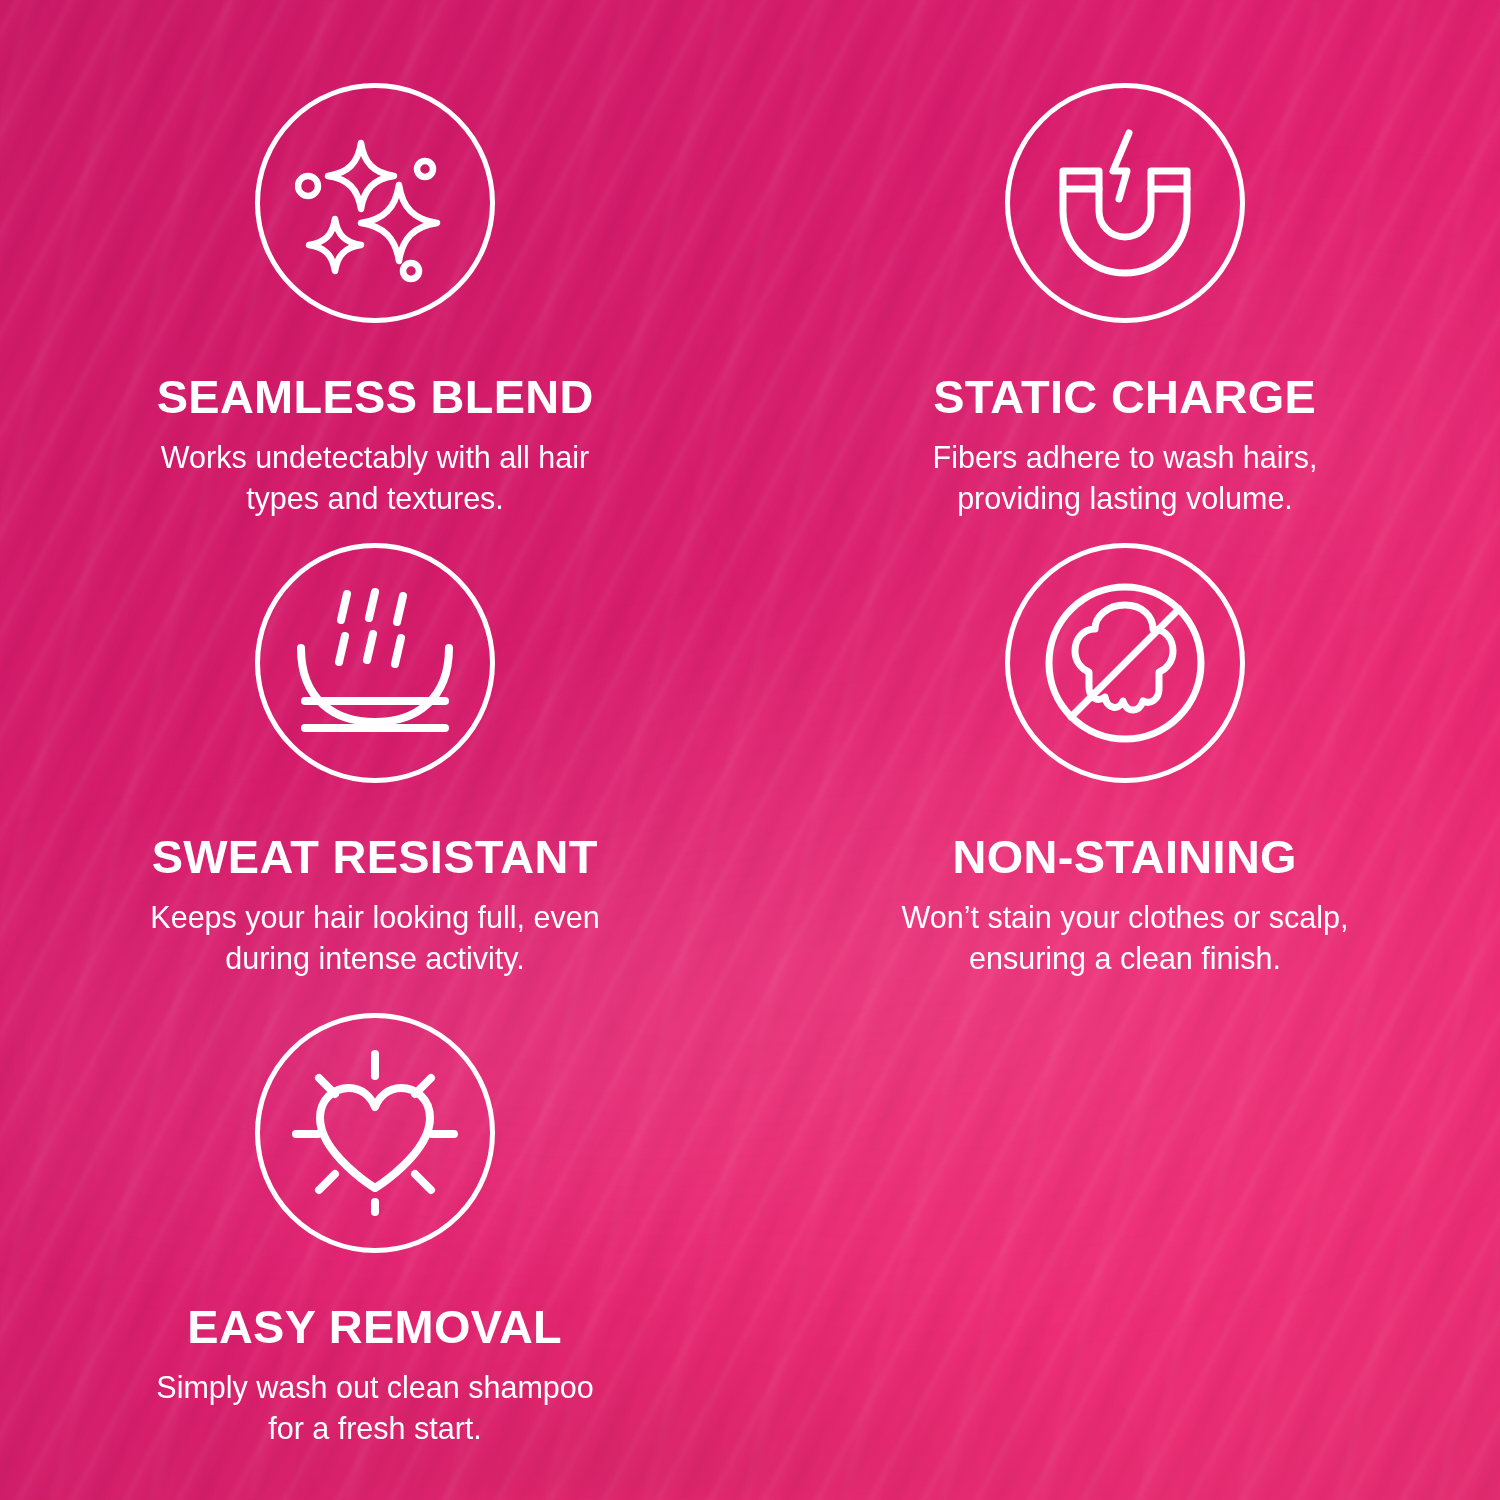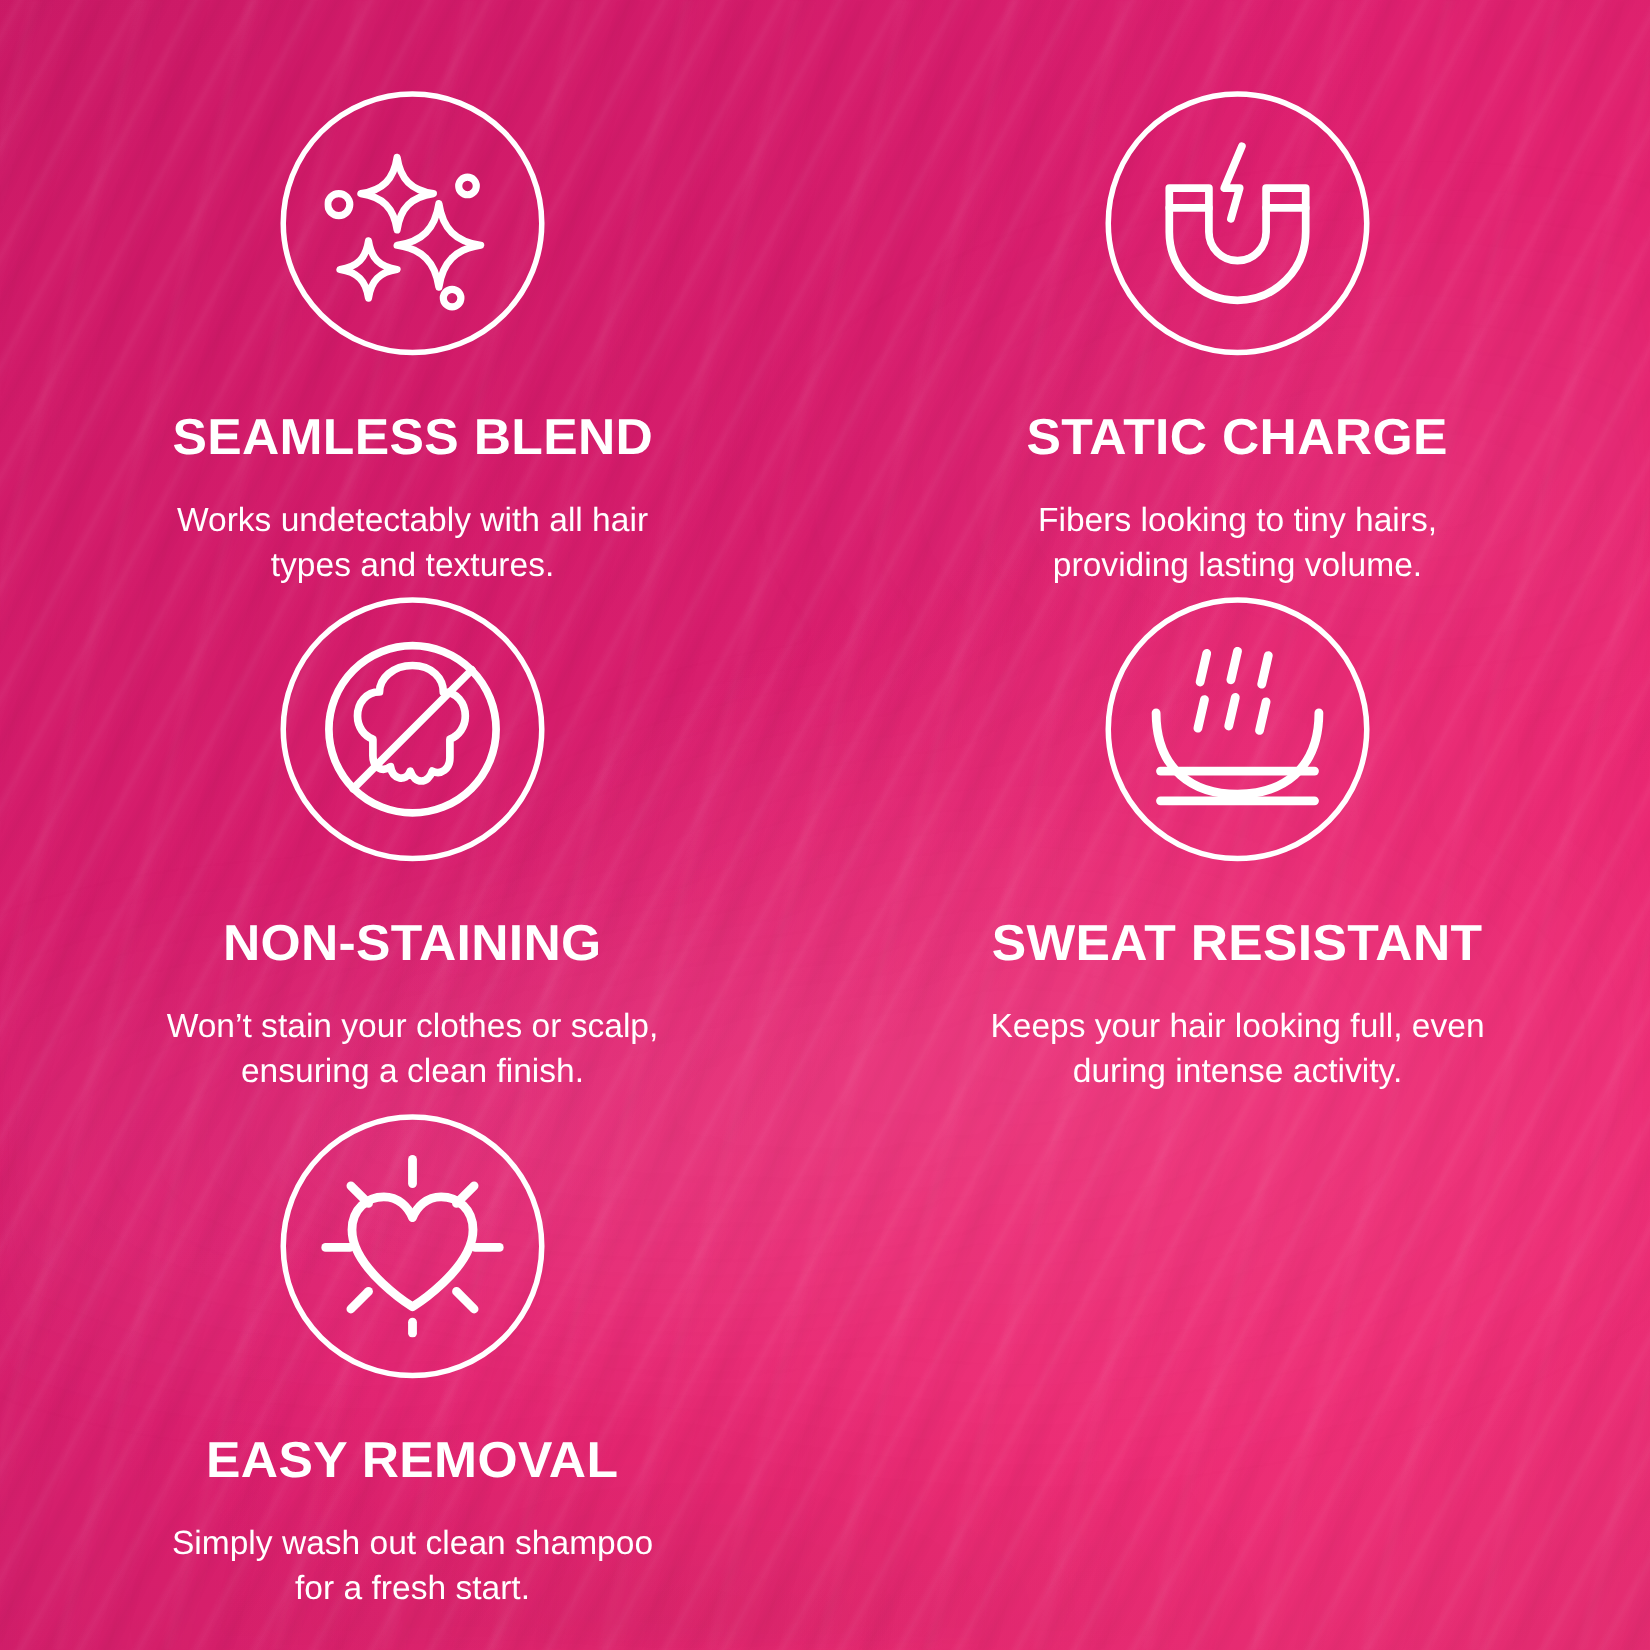--- a/index.html
+++ b/index.html
@@ -91,21 +91,21 @@
     text-align:center;
     line-height:1.05;
     white-space:nowrap;
     transform:scaleX(1.02);
   }
   .card-desc{
     color:#ffffff;
     font-size:30.5px;
     line-height:1.34;
     text-align:center;
-    margin-top:16px;
+    margin-top:0;
     max-width:470px;
   }
   
   .r1 .icon-ring{margin-top:83px;}
   .r2 .icon-ring{margin-top:73px;}
   .r3 .icon-ring{margin-top:73px;}
 </style>
 </head>
 <body>
 
@@ -144,23 +144,45 @@
 
           <path d="M80 6 L64 44 L78 44 L70 72"></path>
 
           <path d="M14 44 L14 84 A62 62 0 0 0 138 84 L138 44 L102 44 L102 84 A26 26 0 0 1 50 84 L50 44 Z"></path>
 
           <path d="M14 62 L50 62"></path>
           <path d="M102 62 L138 62"></path>
         </svg>
       </div>
       <div class="card-title">STATIC CHARGE</div>
-      <div class="card-desc">Fibers looking to tiny hairs, providing lasting volume.</div>
-    </div>
-
+      <div class="card-desc">Fibers adhere to wash hairs, providing lasting volume.</div>
+    </div>
+
+
+    <div class="card r2">
+      <div class="icon-ring">
+        <svg width="160" height="150" viewBox="0 0 160 150" fill="none" stroke="#ffffff" stroke-width="8" stroke-linejoin="round" stroke-linecap="round">
+
+          <path d="M52 6 L46 32"></path>
+          <path d="M80 4 L74 30"></path>
+          <path d="M108 8 L102 34"></path>
+
+          <path d="M50 48 L44 74"></path>
+          <path d="M78 46 L72 72"></path>
+          <path d="M106 50 L100 76"></path>
+
+          <path d="M6 60 C6 112 40 134 80 134 C120 134 154 112 154 60"></path>
+
+          <path d="M10 113 L150 113" transform="translate(0,0)"></path>
+          <path d="M10 140 L150 140"></path>
+        </svg>
+      </div>
+      <div class="card-title">SWEAT RESISTANT</div>
+      <div class="card-desc">Keeps your hair looking full, even during intense activity.</div>
+    </div>
 
     <div class="card r3">
       <div class="icon-ring">
         <svg width="172" height="172" viewBox="0 0 172 172" fill="none" stroke="#ffffff" stroke-width="7" stroke-linejoin="round" stroke-linecap="round">
 
           <path d="M86 28
                    C104 28 114 40 114 52
                    C126 52 134 62 134 74
                    C134 84 128 92 120 95
                    L120 112
@@ -175,42 +197,20 @@
 
           <circle cx="86" cy="86" r="76"></circle>
 
           <path d="M32 140 L140 32"></path>
         </svg>
       </div>
       <div class="card-title">NON-STAINING</div>
       <div class="card-desc">Won’t stain your clothes or scalp, ensuring a clean finish.</div>
     </div>
 
-    <div class="card r2">
-      <div class="icon-ring">
-        <svg width="160" height="150" viewBox="0 0 160 150" fill="none" stroke="#ffffff" stroke-width="8" stroke-linejoin="round" stroke-linecap="round">
-
-          <path d="M52 6 L46 32"></path>
-          <path d="M80 4 L74 30"></path>
-          <path d="M108 8 L102 34"></path>
-
-          <path d="M50 48 L44 74"></path>
-          <path d="M78 46 L72 72"></path>
-          <path d="M106 50 L100 76"></path>
-
-          <path d="M6 60 C6 112 40 134 80 134 C120 134 154 112 154 60"></path>
-
-          <path d="M10 113 L150 113" transform="translate(0,0)"></path>
-          <path d="M10 140 L150 140"></path>
-        </svg>
-      </div>
-      <div class="card-title">SWEAT RESISTANT</div>
-      <div class="card-desc">Keeps your hair looking full, even during intense activity.</div>
-    </div>
-
     <div class="card r3">
       <div class="icon-ring">
         <svg width="166" height="166" viewBox="0 0 166 166" fill="none" stroke="#ffffff" stroke-width="8" stroke-linejoin="round" stroke-linecap="round">
 
           <path d="M83 138
                    C83 138 28 104 28 68
                    C28 49 42 38 57 38
                    C70 38 79 47 83 57
                    C87 47 96 38 109 38
                    C124 38 138 49 138 68

